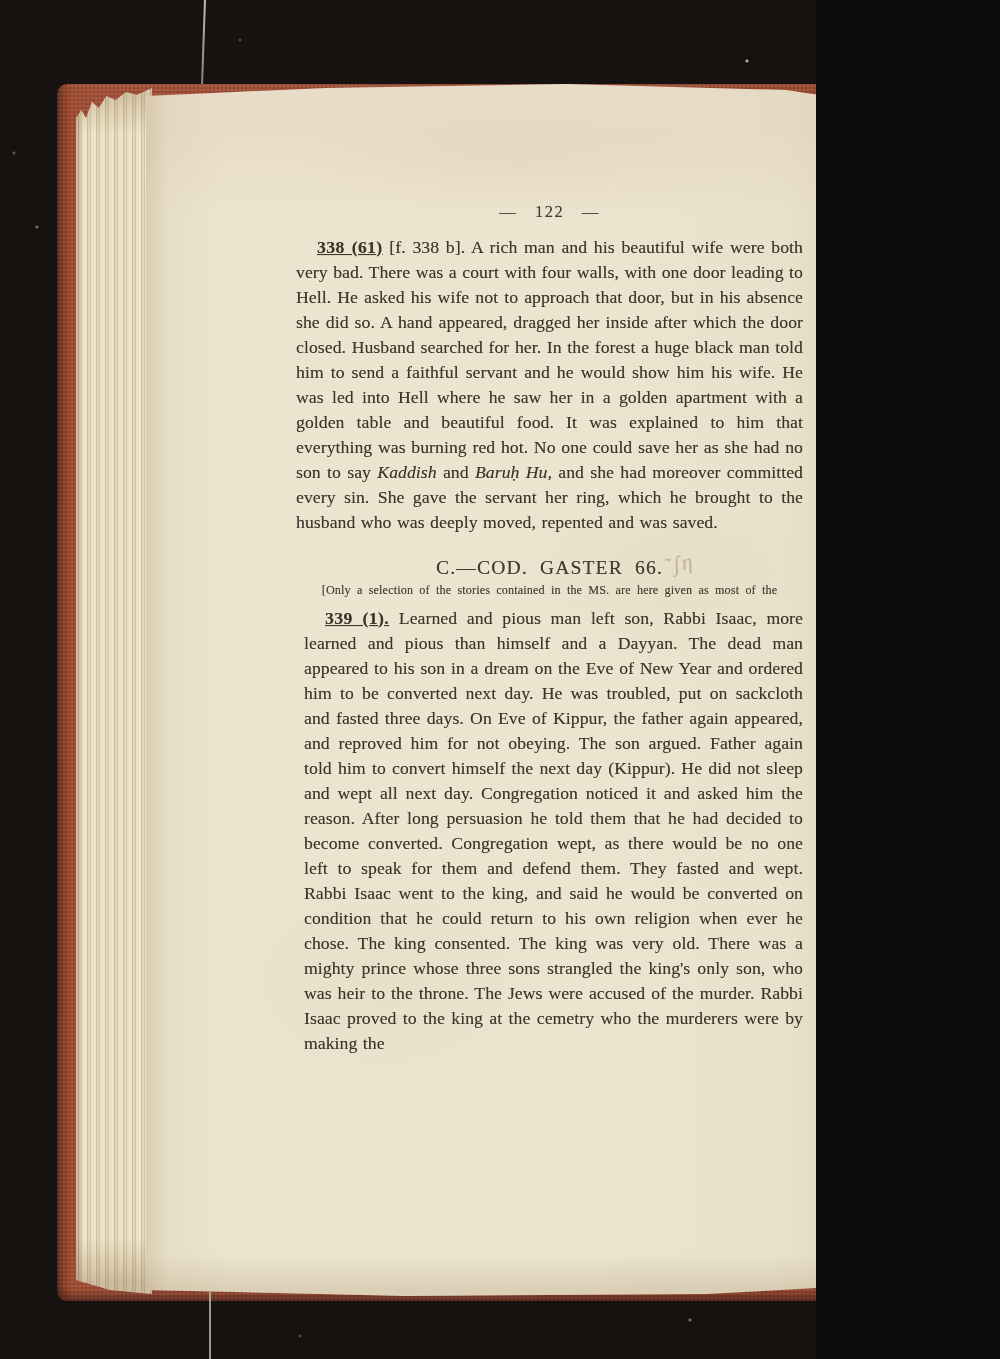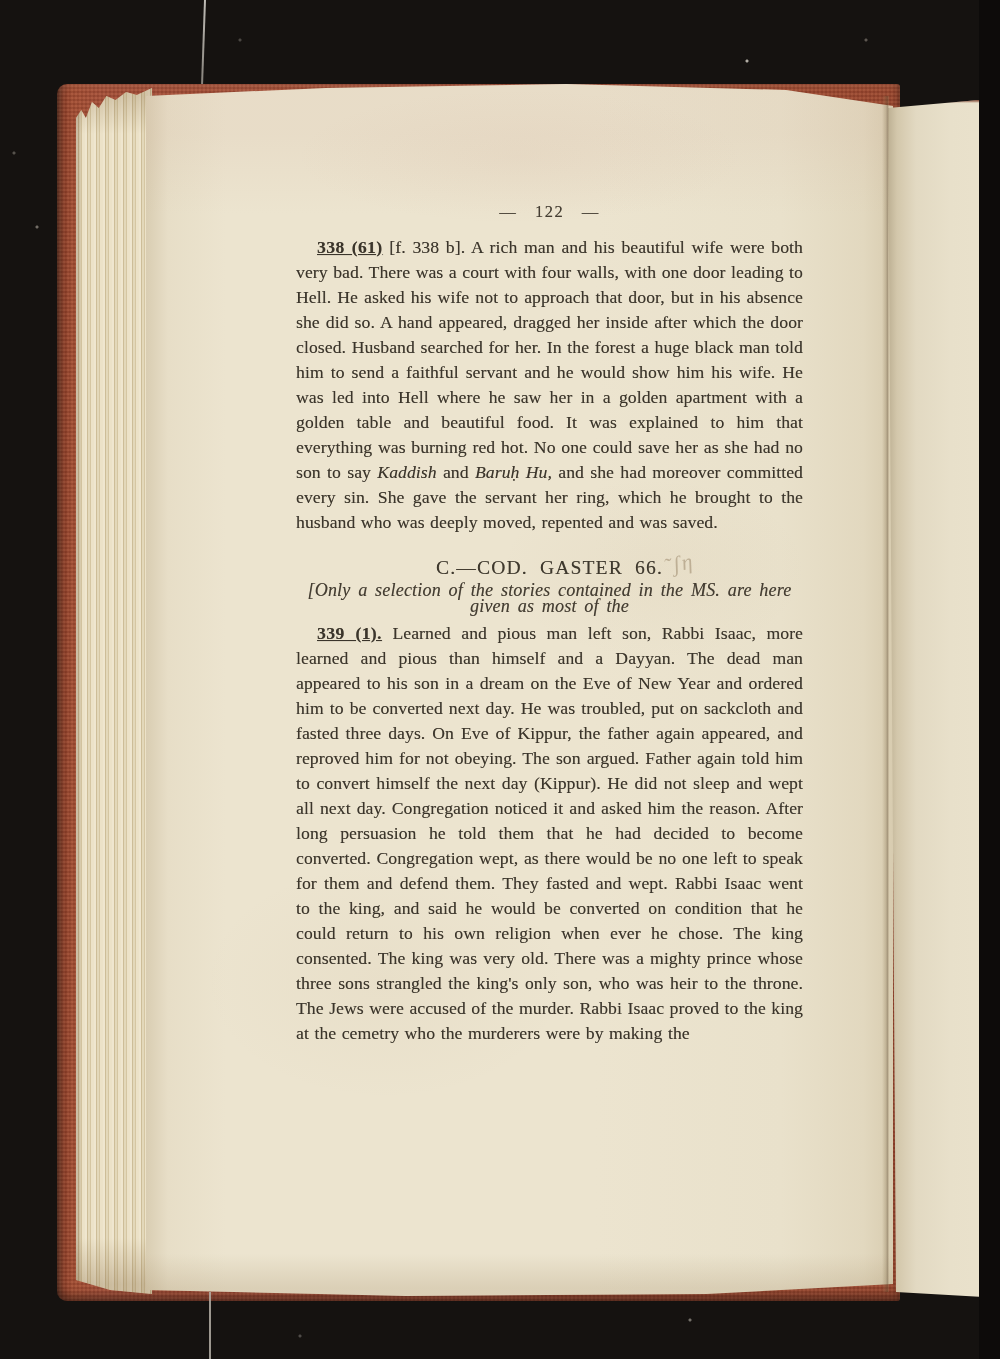--- a/index.html
+++ b/index.html
@@ -1,17 +1,17 @@
 <!DOCTYPE html>
 <html><head>
 <meta charset="utf-8">
 <style>
   html,body{margin:0;padding:0;background:#0d0b0a;}
   .scene{
-    position:relative;width:979px;height:1359px;overflow:hidden;
+    position:relative;width:816px;height:1359px;overflow:hidden;
     background:#151210;
     font-family:"Liberation Serif","DejaVu Serif",serif;
   }
   
   .speck-layer{
     position:absolute;inset:0;pointer-events:none;
     background-image:
       radial-gradient(circle at 747px 61px, rgba(205,200,190,.85) 0 1px, transparent 2px),
       radial-gradient(circle at 37px 227px, rgba(175,168,158,.6) 0 1px, transparent 2px),
       radial-gradient(circle at 14px 153px, rgba(150,145,135,.5) 0 1px, transparent 2px),
@@ -81,23 +81,23 @@
     letter-spacing:.1px;word-spacing:1px;
     text-shadow:.2px .2px .4px rgba(59,53,43,.45);
   }
   .page-num{font-size:16.5px;letter-spacing:1.5px;word-spacing:12px;text-align:center;color:#453e33;margin:0 0 11px 0;}
   .para{margin:0;text-indent:21px;}
   .para b{letter-spacing:.4px;text-decoration:underline;}
   .section-head{position:relative;margin-top:21px;font-size:19.5px;line-height:24px;text-align:center;
     letter-spacing:1.2px;word-spacing:6px;color:#3e382d;}
   .annotation{position:absolute;left:368px;top:-4px;font-style:italic;color:#b4a489;font-size:22px;
     letter-spacing:2px;transform:rotate(-12deg);opacity:.8;text-shadow:none;}
-  .section-note{margin-top:3px;font-size:18px;line-height:15.5px;font-style:italic;text-align:center;
+  .section-note{margin-top:3px;font-size:12px;line-height:15.5px;text-align:center;
     color:#443d32;letter-spacing:.2px;word-spacing:3px;}
-  .para-339{margin-top:7px;}
+  .para-339{margin-top:7px;margin-left:8px;}
 </style>
 </head>
 <body>
 
 <div class="scene">
   <div class="speck-layer"></div>
   <div class="thread thread-top"></div>
   <div class="cover"></div>
   <div class="fore-edge"></div>
   <div class="page-left"></div>

